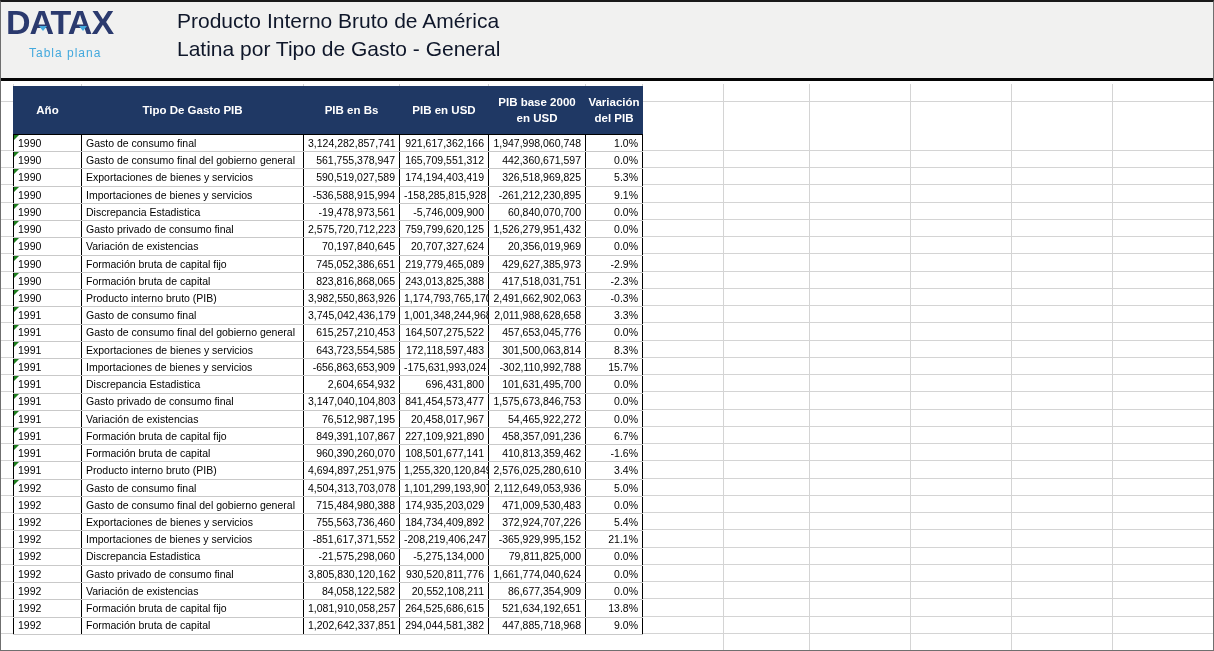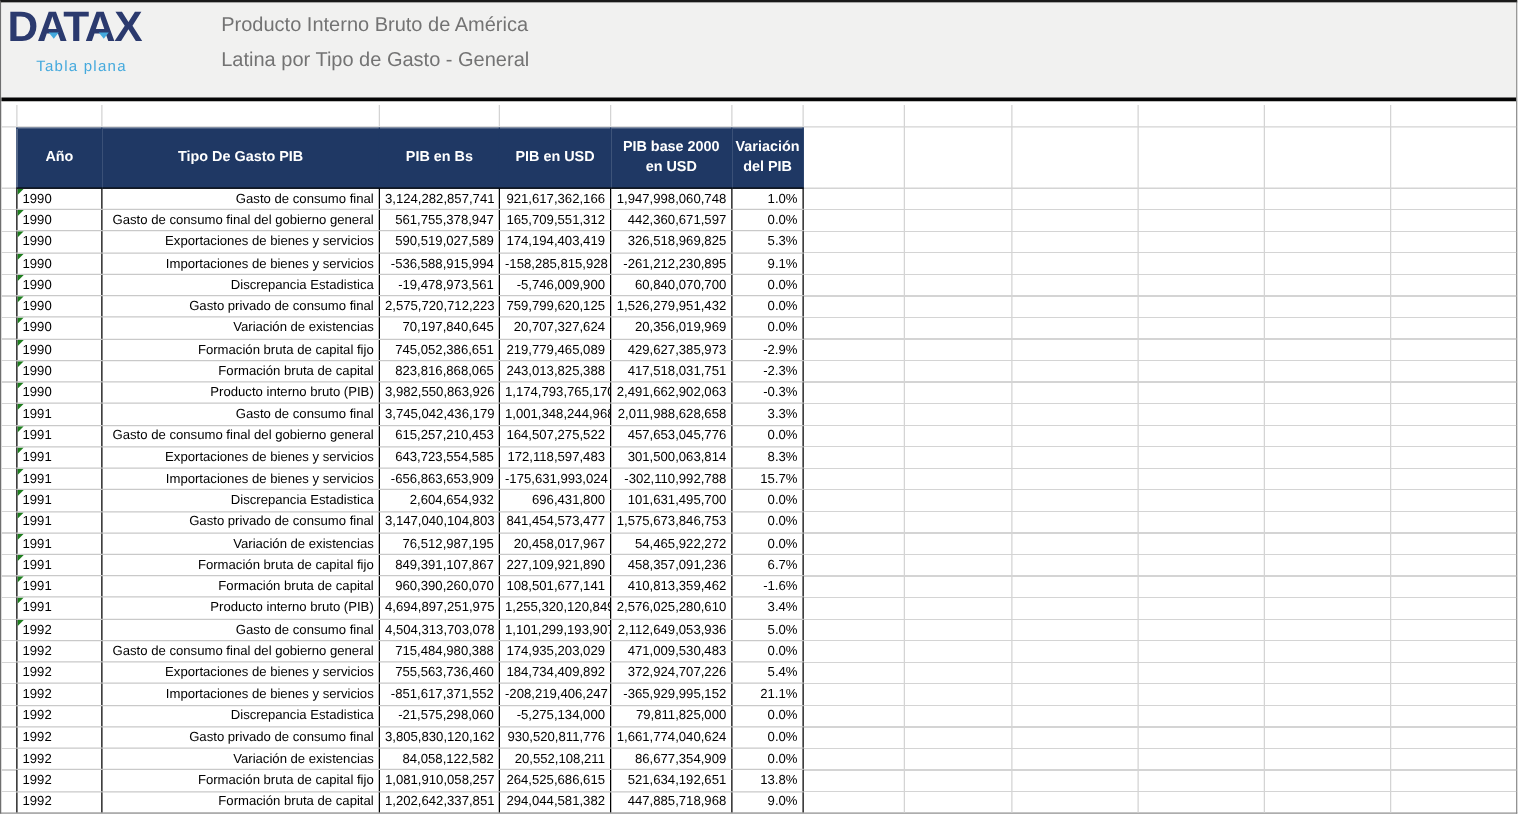--- a/index.html
+++ b/index.html
@@ -10,41 +10,41 @@
     font-family:"Liberation Sans",sans-serif;
   }
   
   .topband{position:absolute;left:0;top:0;width:100%;height:79px;background:#f1f1f0;border-bottom:3px solid #050505;}
   .logo{position:absolute;left:5px;top:0;width:170px;height:76px;}
   .logo-brand{position:absolute;left:0;top:1px;font-size:34px;font-weight:bold;color:#2b3a6e;letter-spacing:-1px;}
   .logo-acc{position:absolute;width:0;height:0;border-left:4px solid transparent;border-right:4px solid transparent;border-top:5px solid #44a9dd;}
   .acc1{left:33px;top:24px;}
   .acc2{left:73px;top:24px;}
   .logo-sub{position:absolute;left:23px;top:44px;font-size:12px;color:#44a9dd;letter-spacing:1px;}
-  .rtitle{position:absolute;left:176px;top:5px;font-size:16px;color:#737373;line-height:28px;white-space:nowrap;}
+  .rtitle{position:absolute;left:176px;top:5px;font-size:21px;color:#0f172a;line-height:28px;white-space:nowrap;}
   
   .gl{position:absolute;background:#d4d4d4;}
   .hgrid{position:absolute;background:repeating-linear-gradient(to bottom,#d4d4d4 0px,#d4d4d4 1px,transparent 1px,transparent 17.241px);}
   
-  table.pib{position:absolute;left:12px;top:100px;border-collapse:collapse;table-layout:fixed;width:629px;border:1px solid #000;}
+  table.pib{position:absolute;left:12px;top:84px;border-collapse:collapse;table-layout:fixed;width:629px;border:1px solid #000;}
   table.pib thead tr{height:48px;}
   table.pib th{
     background:#1f3864;color:#ffffff;font-size:11.5px;font-weight:bold;
     text-align:center;vertical-align:middle;padding:1px 3px;line-height:1.35;
     border:1px solid #1f3864;border-bottom:1px solid #000;
   }
   table.pib th.h-var{overflow-wrap:anywhere;padding:1px 2px;}
   table.pib td{
     font-size:10.5px;color:#000;height:17.24px;padding:0 4px;line-height:1;
     border-left:1px solid #000;border-right:1px solid #000;
     border-top:1px solid #c9c9c9;border-bottom:1px solid #c9c9c9;
     white-space:nowrap;overflow:hidden;vertical-align:middle;
   }
   td.c-year{text-align:left;position:relative;padding-left:3px;}
-  td.c-tipo{text-align:right;padding-left:2px;}
+  td.c-tipo{text-align:left;padding-left:2px;}
   td.c-bs,td.c-usd,td.c-usd2000,td.c-var{text-align:right;}
   .tri{position:absolute;left:0;top:0;width:0;height:0;border-top:5px solid #1e7e1e;border-right:5px solid transparent;}
 </style>
 </head>
 <body>
 
 <div class="canvas">
 
   <div class="topband">
     <div class="logo">

